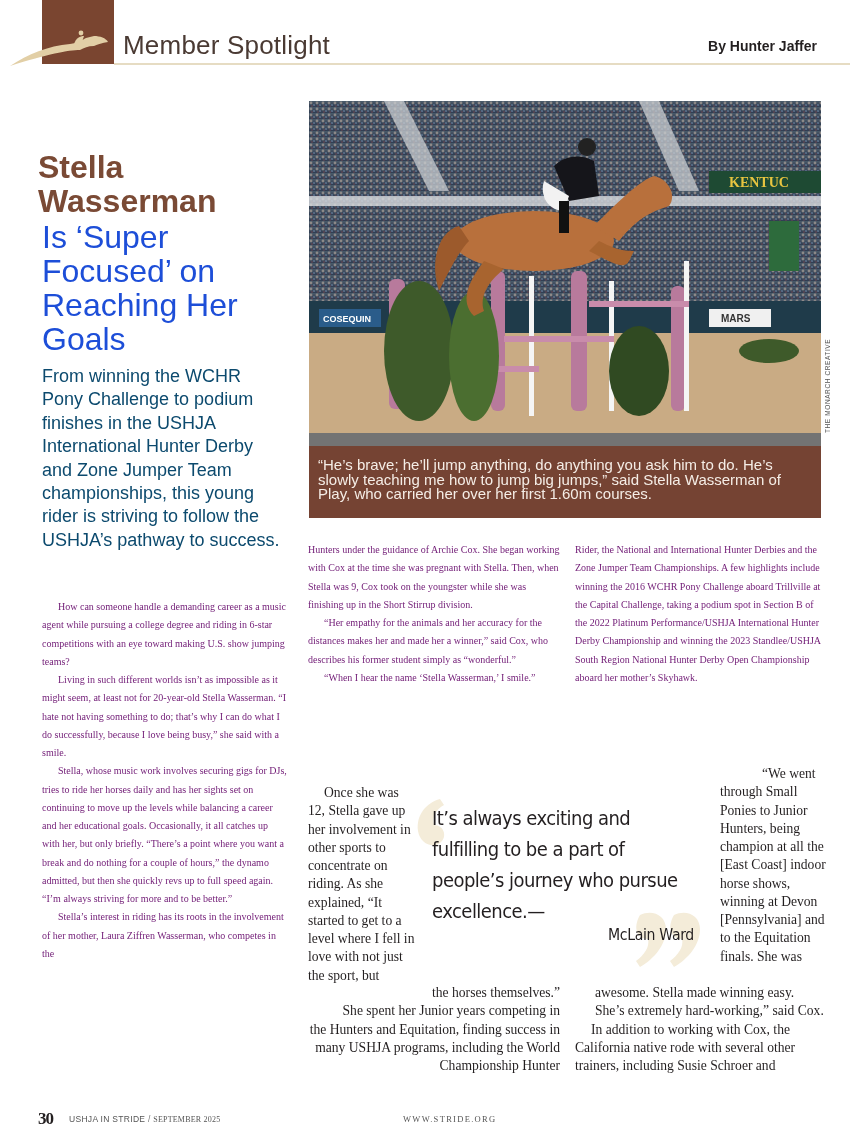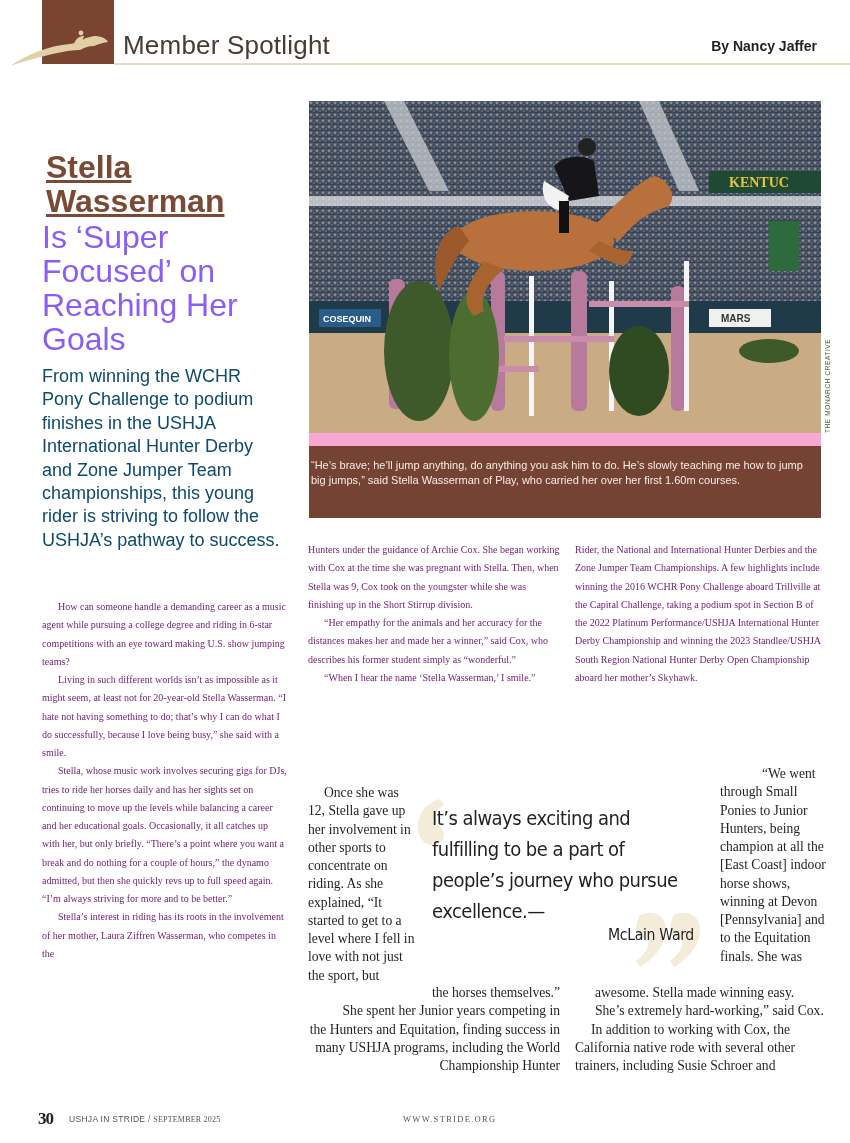--- a/index.html
+++ b/index.html
@@ -7,31 +7,31 @@
   body { position: relative; font-family: "Liberation Serif", serif; color: #231f20; }
 
   
   .hdr-box { position: absolute; left: 42px; top: 0; width: 72px; height: 64px; background: #7a4530; }
   .hdr-logo { position: absolute; left: 8px; top: 24px; width: 100px; height: 44px; }
   .hdr-title { position: absolute; left: 123px; top: 30px; font-family: "Liberation Sans", sans-serif; font-size: 26px; color: #4a3a33; letter-spacing: 0.2px; }
   .hdr-byline { position: absolute; right: 33px; top: 38px; font-family: "Liberation Sans", sans-serif; font-size: 14px; font-weight: bold; color: #231f20; }
   .hdr-rule { position: absolute; left: 114px; right: 0; top: 63px; height: 2px; background: #e6dcc3; }
 
   
-  .hl-name { position: absolute; left: 46px; top: 150px; width: 250px; font-family: "Liberation Sans", sans-serif; font-weight: bold; font-size: 32px; line-height: 34px; color: #7a4a35; text-decoration: underline; }
-  .hl-rest { position: absolute; left: 42px; top: 220px; width: 250px; font-family: "Liberation Sans", sans-serif; font-size: 32px; line-height: 34px; color: #8b5cf6; }
+  .hl-name { position: absolute; left: 38px; top: 150px; width: 250px; font-family: "Liberation Sans", sans-serif; font-weight: bold; font-size: 32px; line-height: 34px; color: #7a4a35; }
+  .hl-rest { position: absolute; left: 42px; top: 220px; width: 250px; font-family: "Liberation Sans", sans-serif; font-size: 32px; line-height: 34px; color: #1d4ed8; }
   .deck { position: absolute; left: 42px; top: 365px; width: 240px; font-family: "Liberation Sans", sans-serif; font-size: 18px; line-height: 23.4px; color: #0c4a6e; }
 
   
-  .photo { position: absolute; left: 309px; top: 101px; width: 512px; height: 356px; overflow: hidden; background: #f9a8d4; }
+  .photo { position: absolute; left: 309px; top: 101px; width: 512px; height: 356px; overflow: hidden; background: #737373; }
   .credit { position: absolute; left: 822px; top: 345px; width: 14px; height: 90px; }
   .credit span { display: block; transform: rotate(-90deg); transform-origin: left top; position: absolute; left: 2px; top: 88px; width: 90px; font-family: "Liberation Sans", sans-serif; font-size: 6.5px; letter-spacing: 0.6px; color: #555; white-space: nowrap; }
 
   
-  .caption { position: absolute; left: 309px; top: 446px; width: 512px; height: 72px; background: #754333; padding: 12px 2px; font-family: "Liberation Sans", sans-serif; font-size: 11px; line-height: 14.5px; color: #f5ede6; }
+  .caption { position: absolute; left: 309px; top: 446px; width: 512px; height: 72px; background: #754333; padding: 12px 9px; font-family: "Liberation Sans", sans-serif; font-size: 15px; line-height: 14.5px; color: #f5ede6; }
 
   
   .col { position: absolute; font-size: 10px; line-height: 18.25px; color: #701a75; text-align: left; }
   .col p { text-indent: 16px; }
   .col p.noind { text-indent: 0; }
   .col1 { left: 42px; top: 598px; width: 246px; }
   .col2 { left: 308px; top: 541px; width: 252px; }
   .col3 { left: 575px; top: 541px; width: 250px; }
   .col2-narrow { position: absolute; left: 308px; top: 784px; width: 110px; font-size: 13.6px; line-height: 18.25px; }
   .col2-narrow p { text-indent: 16px; }
@@ -60,21 +60,21 @@
 </head>
 <body>
 
 <div class="hdr-box"></div>
 <svg class="hdr-logo" viewBox="0 0 100 44">
   <path d="M2 42 C 20 30, 40 22, 62 20 C 70 19, 74 16, 78 14 L 86 12 C 92 12, 98 14, 100 18 C 94 19, 90 20, 86 22 C 80 22, 76 24, 72 26 C 60 26, 40 30, 2 42 Z" fill="#e2cfa6"></path>
   <circle cx="73" cy="9" r="2.4" fill="#e2cfa6"></circle>
   <path d="M66 20 C 68 14, 72 12, 76 12 L 74 18 Z" fill="#e2cfa6"></path>
 </svg>
 <div class="hdr-title">Member Spotlight</div>
-<div class="hdr-byline">By Nancy Jaffer</div>
+<div class="hdr-byline">By Hunter Jaffer</div>
 <div class="hdr-rule"></div>
 
 <div class="hl-name">Stella Wasserman</div>
 <div class="hl-rest">Is ‘Super Focused’ on Reaching Her Goals</div>
 <div class="deck">From winning the WCHR Pony Challenge to podium finishes in the USHJA International Hunter Derby and Zone Jumper Team championships, this young rider is striving to follow the USHJA’s pathway to success.</div>
 
 <div class="photo">
   <svg width="512" height="332" viewBox="0 0 512 332">
     <defs>
       <linearGradient id="crowd" x1="0" y1="0" x2="0" y2="1">

